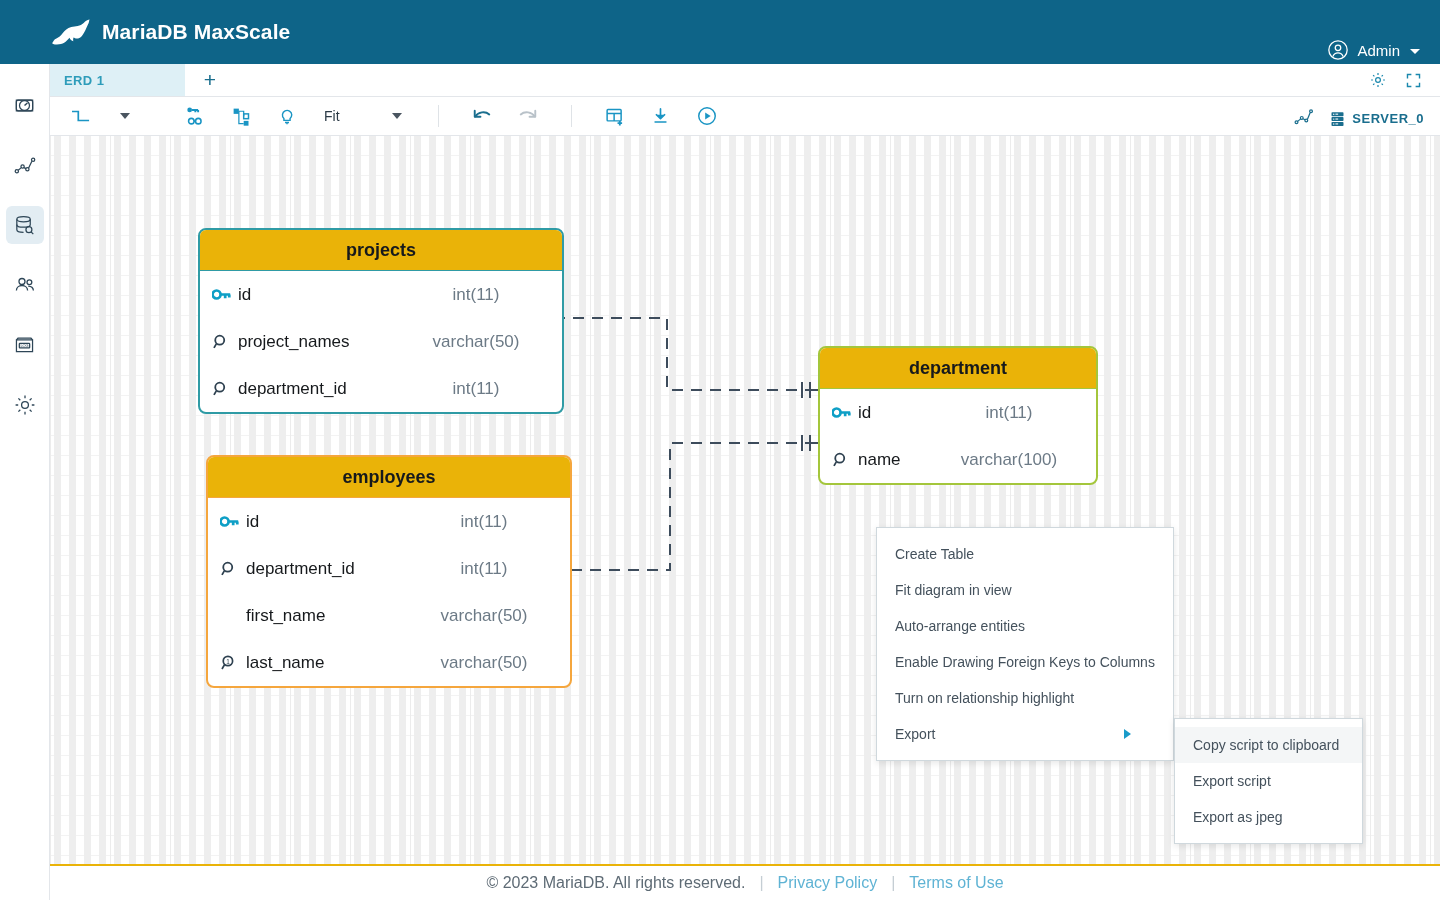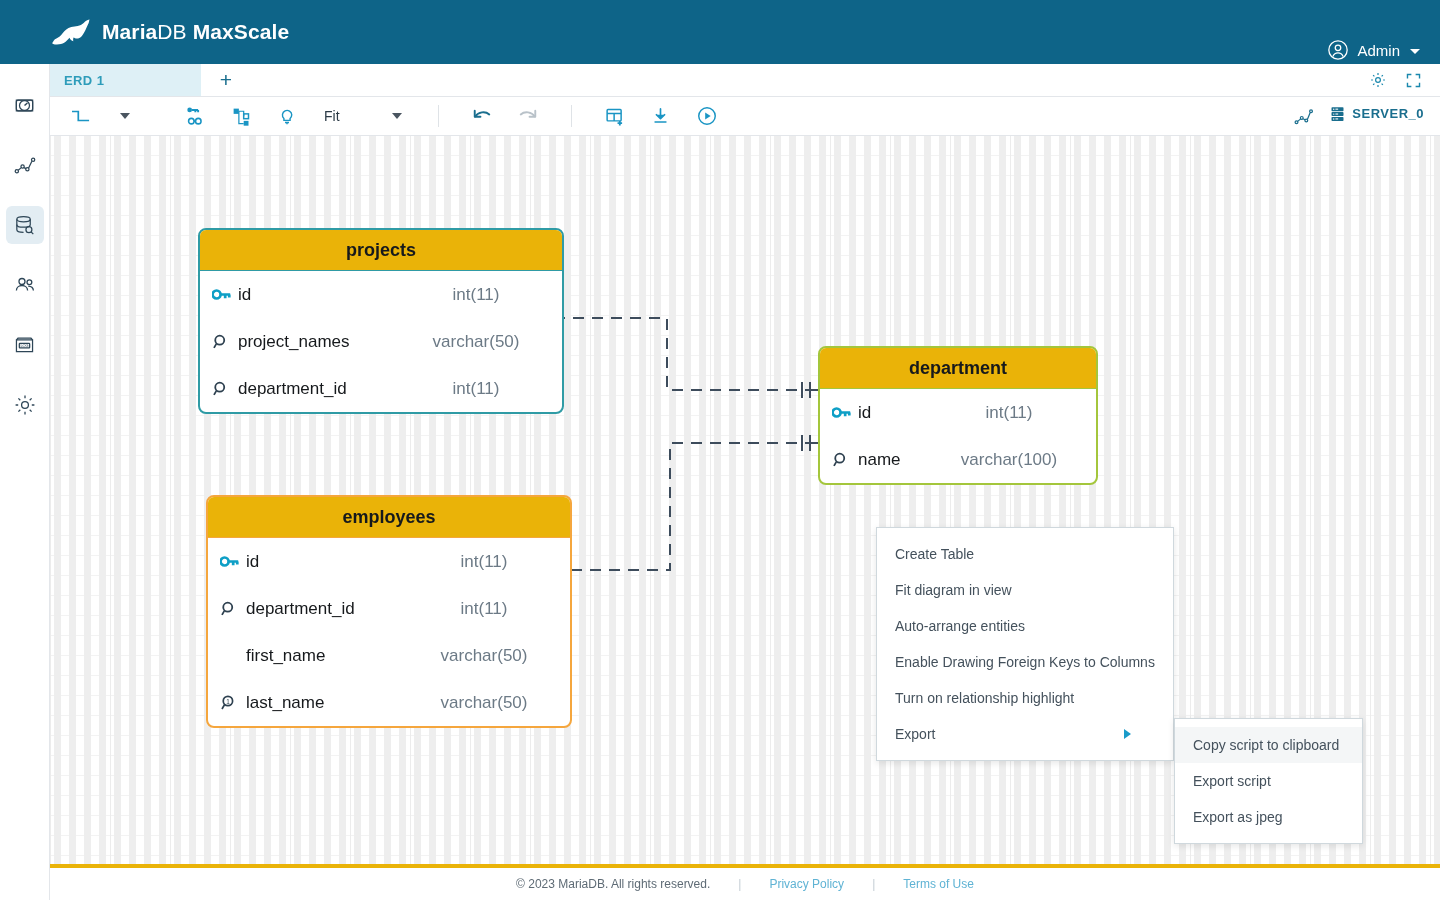--- a/index.html
+++ b/index.html
@@ -14,21 +14,21 @@
   
   .app-header {
     position: absolute; top: 0; left: 0;
     width: 1440px; height: 64px;
     background: #0e6488;
     display: flex; align-items: center;
   }
   .brand { display: flex; align-items: center; margin-left: 52px; gap: 10px; }
   .brand-logo { width: 40px; height: 30px; }
   .brand-text { color: #fff; font-size: 21px; letter-spacing: .1px; }
-  .brand-text .light { font-weight: 400; }
+  .brand-text .light { font-weight: 700; }
   .brand-text .bold { font-weight: 700; }
   .header-right {
     margin-left: auto; margin-right: 20px;
     display: flex; align-items: center; gap: 8px;
     color: #fff; font-size: 15px; cursor: pointer; margin-top: 36px;
   }
   .avatar-icon { width: 22px; height: 22px; }
   .caret-down-small {
     width: 0; height: 0; border-left: 5px solid transparent;
     border-right: 5px solid transparent; border-top: 5px solid #fff;
@@ -52,21 +52,21 @@
   .rail-item svg { display: block; }
 
   
   .tabs-strip {
     position: absolute; top: 64px; left: 50px;
     width: 1390px; height: 33px;
     background: #fff; border-bottom: 1px solid #e3e6ea;
     display: flex; align-items: stretch;
   }
   .erd-tab {
-    width: 151px; background: #def0f6;
+    width: 135px; background: #def0f6;
     display: flex; align-items: center; padding-left: 14px;
     color: #2d9cba; font-size: 13px; font-weight: 600; letter-spacing: .4px;
     cursor: pointer;
   }
   .tab-add {
     width: 50px; display: flex; align-items: center; justify-content: center;
     color: #1a6e8e; font-size: 21px; font-weight: 300; cursor: pointer;
   }
   .tabs-right {
     margin-left: auto; display: flex; align-items: center; gap: 18px;
@@ -91,21 +91,21 @@
     border-right: 5px solid transparent; border-top: 6px solid #4a5560;
   }
   .tb-caret-wrap { width: 26px; height: 28px; display:flex; align-items:center; justify-content:center; cursor:pointer;}
   .tb-gap { width: 10px; }
   .zoom-label {
     font-size: 14px; color: #2b3a46; margin-left: 6px; margin-right: 28px;
     cursor: pointer;
   }
   .tb-sep { width: 1px; height: 22px; background: #dfe3e7; margin: 0 12px; }
   .toolbar-right {
-    margin-left: auto; display: flex; align-items: flex-start; gap: 16px;
+    margin-left: auto; display: flex; align-items: flex-end; gap: 16px;
   }
   .server-chip {
     display: flex; align-items: center; gap: 7px;
     color: #1a6e8e; font-size: 13px; font-weight: 600; letter-spacing: .5px;
     cursor: pointer;
   }
 
   
   .canvas {
     position: absolute; top: 136px; left: 50px;
@@ -146,21 +146,21 @@
     display: flex; align-items: center;
     height: 47px; padding: 0 14px 0 12px;
     font-size: 17px;
   }
   .er-row .col-icon { width: 26px; display: flex; align-items: center; }
   .er-row .col-name { color: #16191c; flex: 1; }
   .er-row .col-type { color: #6c7a86; text-align: center; }
 
   .t-projects   { border-color: #2f9ba5; }
   .t-projects .er-head { border-bottom-color: #2f9ba5; }
-  .t-employees  { border-color: #f5a63d; margin-top: 40px; }
+  .t-employees  { border-color: #f5a63d; }
   .t-employees .er-head { border-bottom-color: #f5a63d; }
   .t-department { border-color: #a4c63c; }
   .t-department .er-head { border-bottom-color: #a4c63c; }
 
   
   .ctx-menu {
     position: absolute;
     background: #fff;
     border: 1px solid #cfd8dd;
     box-shadow: 0 2px 7px rgba(0,0,0,.10);
@@ -181,23 +181,23 @@
     border-left: 7px solid #1a9bc9;
     box-sizing: content-box;
   }
   #ctx-main { left: 876px; top: 527px; width: 298px; }
   #ctx-sub  { left: 1174px; top: 718px; width: 189px; }
 
   
   .footer {
     position: absolute; left: 50px; top: 864px;
     width: 1390px; height: 36px;
-    background: #fff; border-top: 4px solid #eab308;
+    background: #fff; border-top: 2px solid #eab308;
     display: flex; align-items: center; justify-content: center;
-    gap: 28px; font-size: 12px; color: #5e6b75;
+    gap: 14px; font-size: 16px; color: #5e6b75;
   }
   .footer a { color: #5fb3d4; text-decoration: none; cursor: pointer; }
   .footer .divider { color: #c5ced4; }
 </style>
 </head>
 <body>
 
 <div class="app-header">
   <div class="brand">
     <svg class="brand-logo" viewBox="0 0 48 34">

